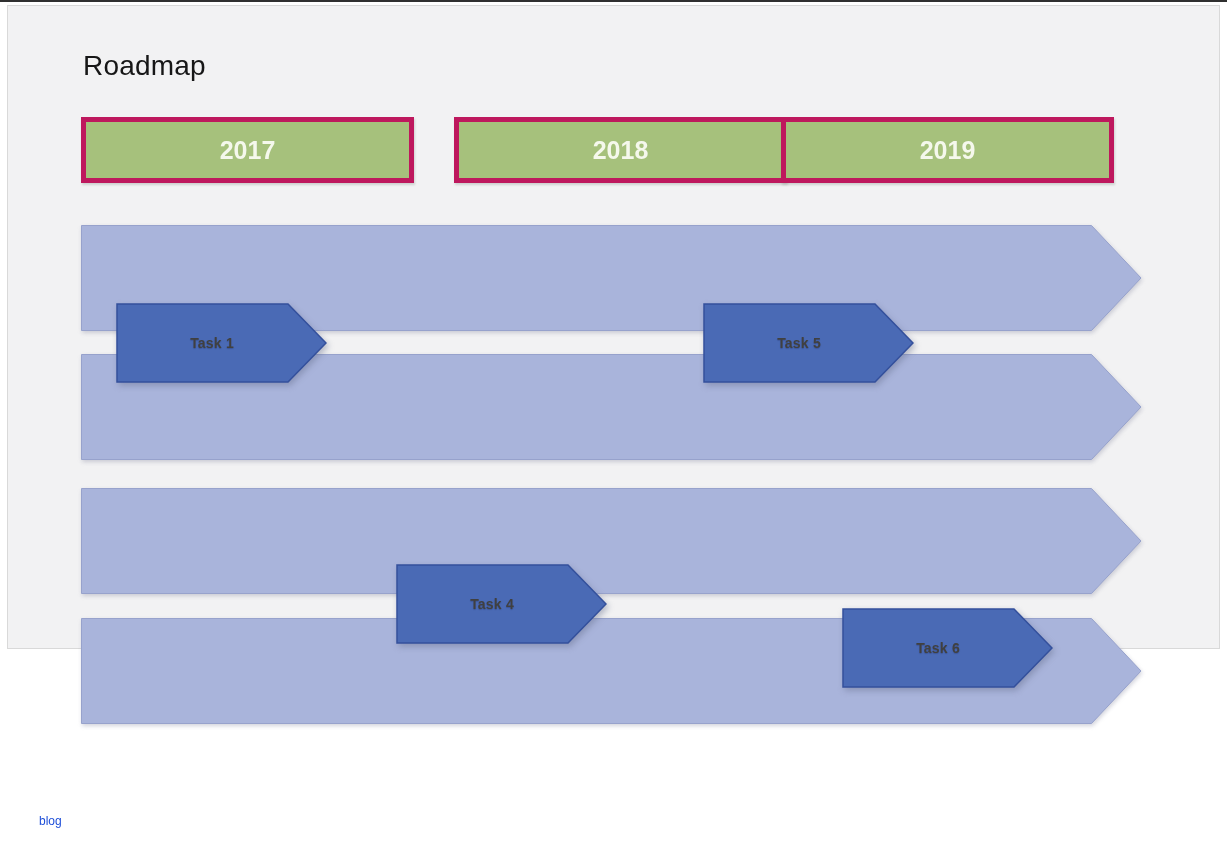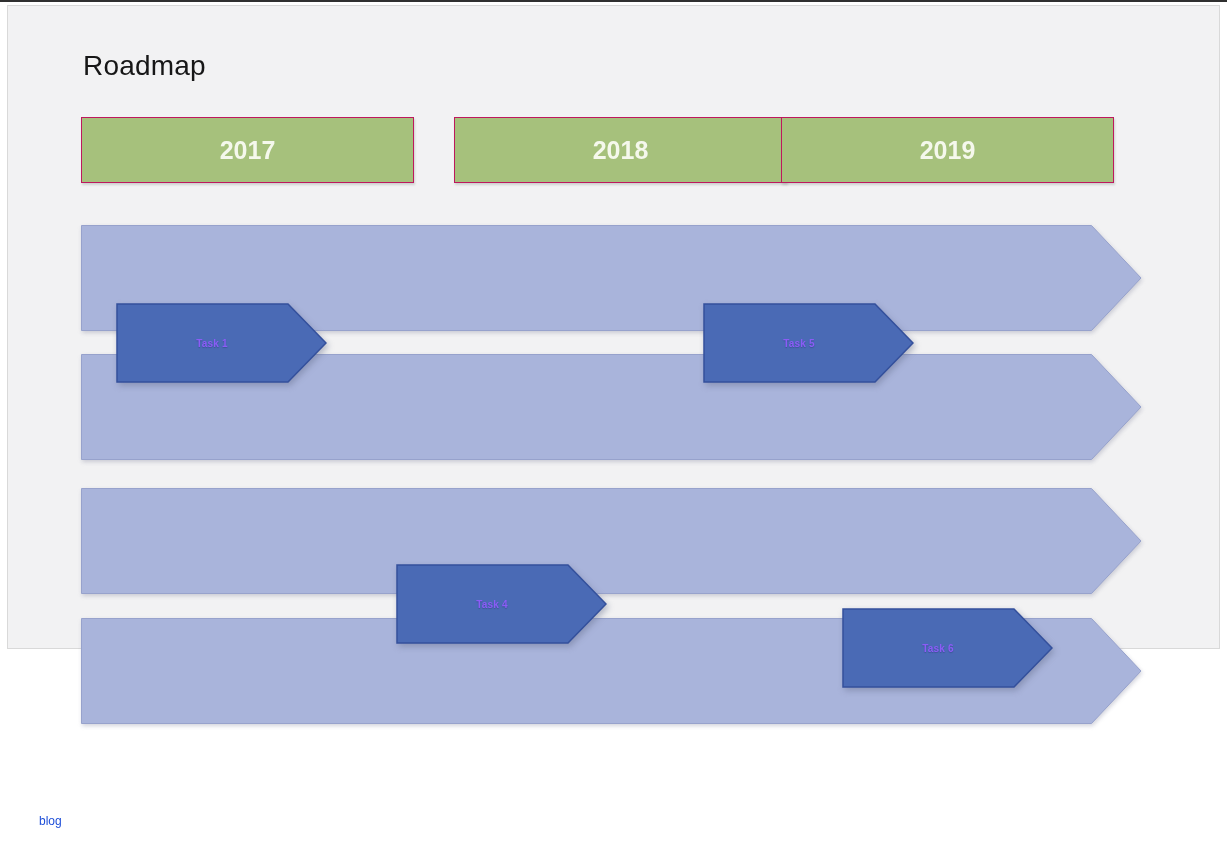--- a/index.html
+++ b/index.html
@@ -36,21 +36,21 @@
     font-size: 28px;
     font-weight: 400;
     color: #171717;
     letter-spacing: 0.2px;
   }
   .year-bar {
     position: absolute;
     top: 111px;
     width: 333px; height: 66px;
     background: #a6c17c;
-    border: 1px solid #be185d;
+    border: 5px solid #be185d;
     box-sizing: border-box;
     display: flex;
     align-items: center;
     justify-content: center;
     box-shadow: 1px 2px 2px rgba(140,150,140,0.35);
   }
   .year-bar span {
     color: #f5f8ec;
     font-size: 25px;
     font-weight: 700;
@@ -81,22 +81,22 @@
     display: block;
     filter: drop-shadow(2px 3px 3px rgba(100,108,140,0.45));
   }
   .task-label {
     position: absolute;
     left: 0; top: 0;
     width: 192px; height: 80px;
     display: flex;
     align-items: center;
     justify-content: center;
-    color: #8b5cf6;
-    font-size: 10px;
+    color: #404040;
+    font-size: 14px;
     font-weight: 700;
     letter-spacing: 0.2px;
     text-shadow: 0 1px 1px rgba(40,55,110,0.4);
   }
   .task-1 { left: 108px; top: 297px; }
   .task-2 { left: 108px; top: 428px; }
   .task-3 { left: 380px; top: 297px; }
   .task-4 { left: 388px; top: 558px; }
   .task-5 { left: 695px; top: 297px; text-decoration: underline; }
   .task-6 { left: 834px; top: 558px; margin-top: 44px; }

